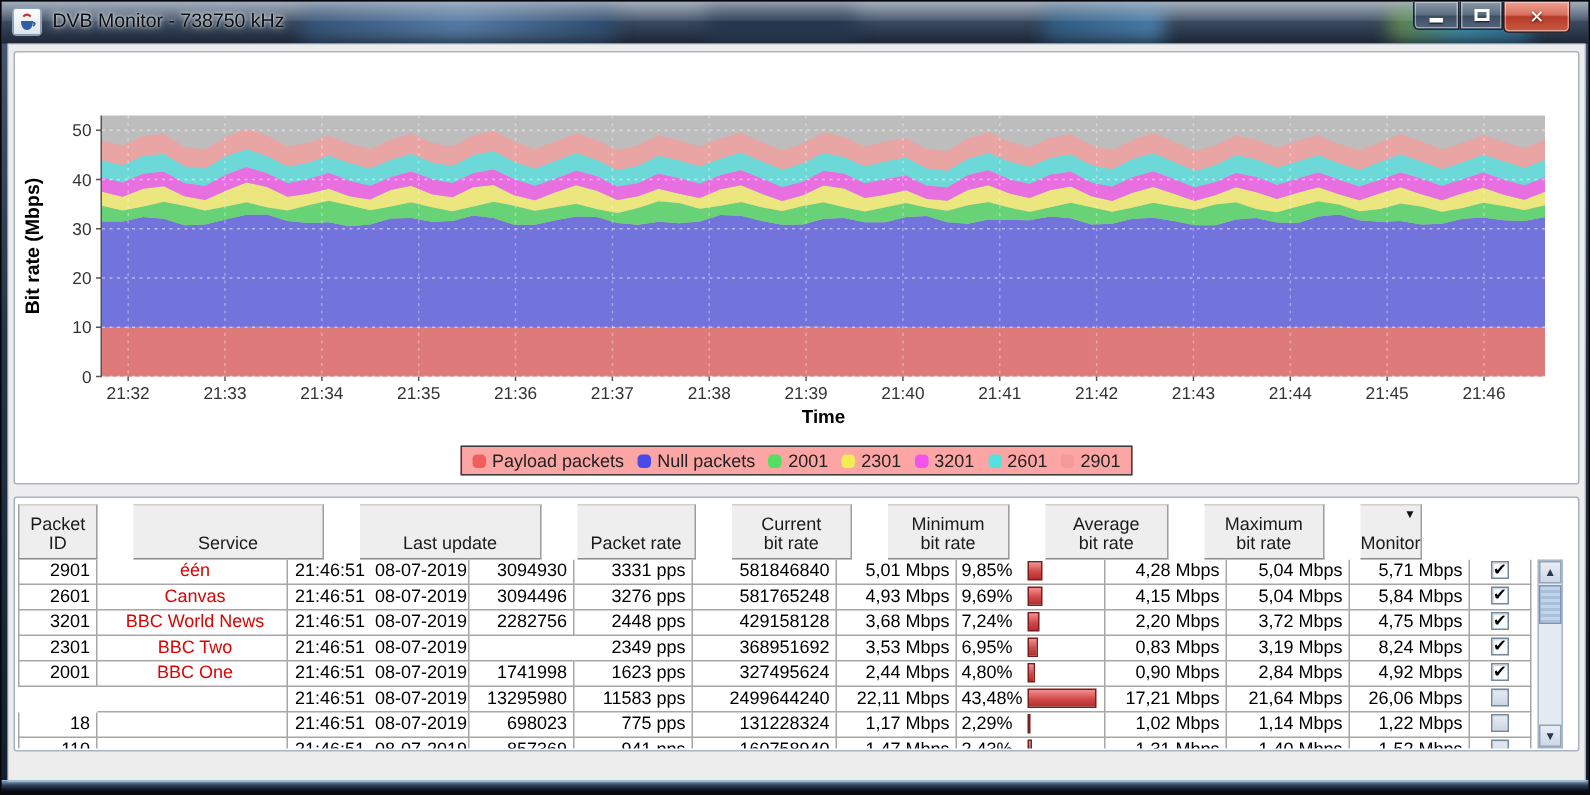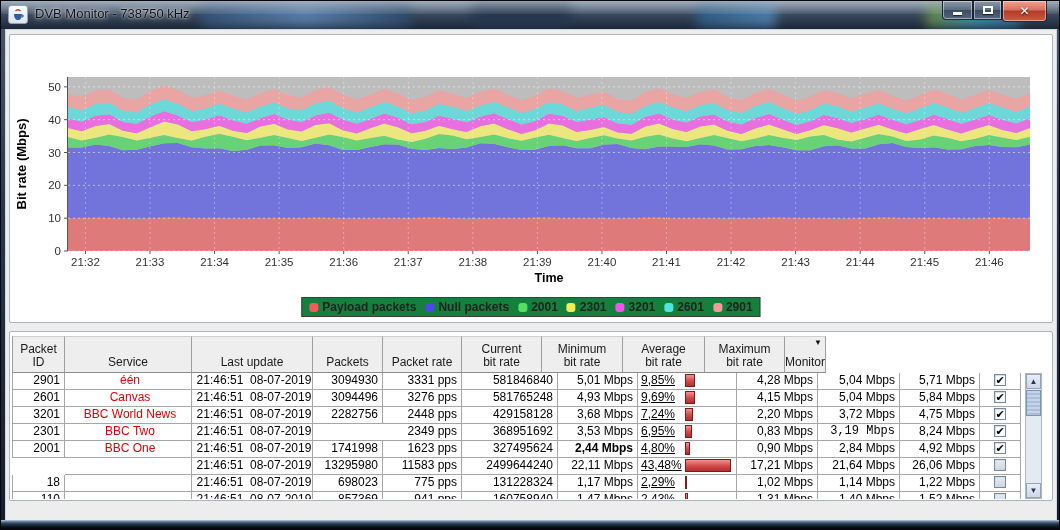--- a/index.html
+++ b/index.html
@@ -36,43 +36,43 @@
   .glyph-x{color:#fff;font-size:12px;font-weight:bold;text-shadow:0 1px 2px rgba(0,0,0,.7);}
   
   .content{position:absolute;left:4px;top:28px;width:1052px;height:493px;background:#ededee;
            box-shadow:inset 0 0 0 1px #cfd6de;}
   .chart-panel{position:absolute;left:4px;top:5px;width:1044px;height:289px;background:#ffffff;
                border:1px solid #a9b4c2;border-radius:2px;}
   .chart-title{position:absolute;left:0;top:5px;width:100%;text-align:center;
                font-size:17px;font-weight:bold;color:#000;}
   #chart-svg{position:absolute;left:0;top:0;}
   .legend{position:absolute;left:50%;transform:translateX(-50%);bottom:5px;height:20px;
-          background:#15803d;border:1px solid #3c3c3c;display:inline-flex;align-items:center;
-          padding:0 7px;gap:9px;white-space:nowrap;font-weight:bold;}
+          background:#fca5a5;border:1px solid #3c3c3c;display:inline-flex;align-items:center;
+          padding:0 7px;gap:9px;white-space:nowrap;}
   .lg-item{display:inline-flex;align-items:center;gap:4px;font-size:12px;color:#222;}
   .lg-swatch{width:9px;height:9px;border-radius:3px;display:inline-block;}
   
   .table-panel{position:absolute;left:4px;top:302px;width:1044px;height:170px;background:#fff;
                border:1px solid #a9b4c2;border-radius:2px;overflow:hidden;}
-  .thead{position:absolute;left:2px;top:4px;display:flex;height:37px;}
+  .thead{position:absolute;left:2px;top:4px;display:flex;height:37px;gap:24px;}
   .th{background:#eeeeee;border-right:1px solid #9e9e9e;border-bottom:1px solid #8c8c8c;
       border-top:1px solid #cfcfcf;font-size:12px;color:#1a1a1a;display:flex;align-items:flex-end;
       justify-content:center;text-align:center;white-space:pre-line;line-height:13px;
       padding-bottom:3px;position:relative;}
   .th:first-child{border-left:1px solid #9e9e9e;}
   .sort-ind{position:absolute;top:2px;right:3px;font-size:8px;color:#111;line-height:8px;}
   .tbody{position:absolute;left:2px;top:41px;width:1010px;height:126px;overflow:hidden;}
   .tr{display:flex;height:17px;}
   .td{border-right:1px solid #a6a6a6;border-bottom:1px solid #a6a6a6;font-size:12px;color:#000;
       line-height:15px;white-space:pre;overflow:hidden;position:relative;}
   .tr .td:first-child{border-left:1px solid #a6a6a6;}
   .td.r{text-align:right;padding-right:4px;}
   .td.l{text-align:center;padding-left:4px;}
   .td.svc{color:#e00000;}
-  .pct-text{padding-left:3px;text-decoration:underline;}
+  .pct-text{padding-left:3px;}
   .pct-bar{position:absolute;left:47px;top:1px;height:13px;
            background:linear-gradient(180deg,#f49090,#d14949 55%,#b22f2f);
            border:1px solid #7c1d1d;}
   .cb{width:12px;height:12px;margin:1px auto 0;border:1px solid #77879a;background:#fbfcfd;
       font-size:11px;font-weight:bold;line-height:10px;text-align:center;color:#000;
       box-shadow:inset 1px 1px 0 #d8dee6;}
   .cb.off{background:linear-gradient(180deg,#e6ecf4,#ccd6e3);}
   .vscroll{position:absolute;left:1015px;top:41px;width:17px;height:126px;background:#e4eaf2;
            border:1px solid #aab6c5;}
   .sb-btn{position:absolute;left:0;width:15px;height:15px;background:linear-gradient(180deg,#e9eef6,#ccd7e6);
@@ -234,21 +234,20 @@
           </span>
         </div>
     </div>
 
     <div class="table-panel">
       <div class="thead" id="thead">
           <div class="th" style="width: 53px;">Packet
 ID</div>
           <div class="th" style="width: 127px;">Service</div>
           <div class="th" style="width: 121px;">Last update</div>
-          <div class="th" style="width: 70px;">Packets</div>
           <div class="th" style="width: 79px;">Packet rate</div>
           <div class="th" style="width: 80px;">Current
 bit rate</div>
           <div class="th" style="width: 81px;">Minimum
 bit rate</div>
           <div class="th" style="width: 82px;">Average
 bit rate</div>
           <div class="th" style="width: 80px;">Maximum
 bit rate</div>
           <div class="th" style="width: 41px;">Monitor<span class="sort-ind">▼</span></div>
@@ -299,32 +298,32 @@
           <div class="tr">
             <div class="td r" style="width: 53px;">2301</div>
             <div class="td l svc" style="width: 127px;">BBC Two</div>
             <div class="td l" style="width: 121px;">21:46:51  08-07-2019</div>
             <div class="td r" style="width: 70px; margin-top: 16px;">1962509</div>
             <div class="td r" style="width: 79px;">2349 pps</div>
             <div class="td r" style="width: 96px;">368951692</div>
             <div class="td r" style="width: 80px;">3,53 Mbps</div>
             <div class="td" style="width: 99px;"><span class="pct-text">6,95%</span><div class="pct-bar" style="width: 7px;"></div></div>
             <div class="td r" style="width: 81px;">0,83 Mbps</div>
-            <div class="td r" style="width: 82px; font-family: Liberation Mono, monospace;">3,19 Mbps</div>
+            <div class="td r" style="width: 82px;">3,19 Mbps</div>
             <div class="td r" style="width: 80px;">8,24 Mbps</div>
             <div class="td" style="width: 41px;"><div class="cb">✔</div></div>
           </div>
           <div class="tr">
             <div class="td r" style="width: 53px;">2001</div>
             <div class="td l svc" style="width: 127px;">BBC One</div>
             <div class="td l" style="width: 121px;">21:46:51  08-07-2019</div>
             <div class="td r" style="width: 70px;">1741998</div>
             <div class="td r" style="width: 79px;">1623 pps</div>
             <div class="td r" style="width: 96px;">327495624</div>
-            <div class="td r" style="width: 80px; font-weight: bold;">2,44 Mbps</div>
+            <div class="td r" style="width: 80px;">2,44 Mbps</div>
             <div class="td" style="width: 99px;"><span class="pct-text">4,80%</span><div class="pct-bar" style="width: 5px;"></div></div>
             <div class="td r" style="width: 81px;">0,90 Mbps</div>
             <div class="td r" style="width: 82px;">2,84 Mbps</div>
             <div class="td r" style="width: 80px;">4,92 Mbps</div>
             <div class="td" style="width: 41px;"><div class="cb">✔</div></div>
           </div>
           <div class="tr">
             <div class="td r" style="width: 53px; margin-top: 44px;">8191</div>
             <div class="td l svc" style="width: 127px;"></div>
             <div class="td l" style="width: 121px;">21:46:51  08-07-2019</div>

